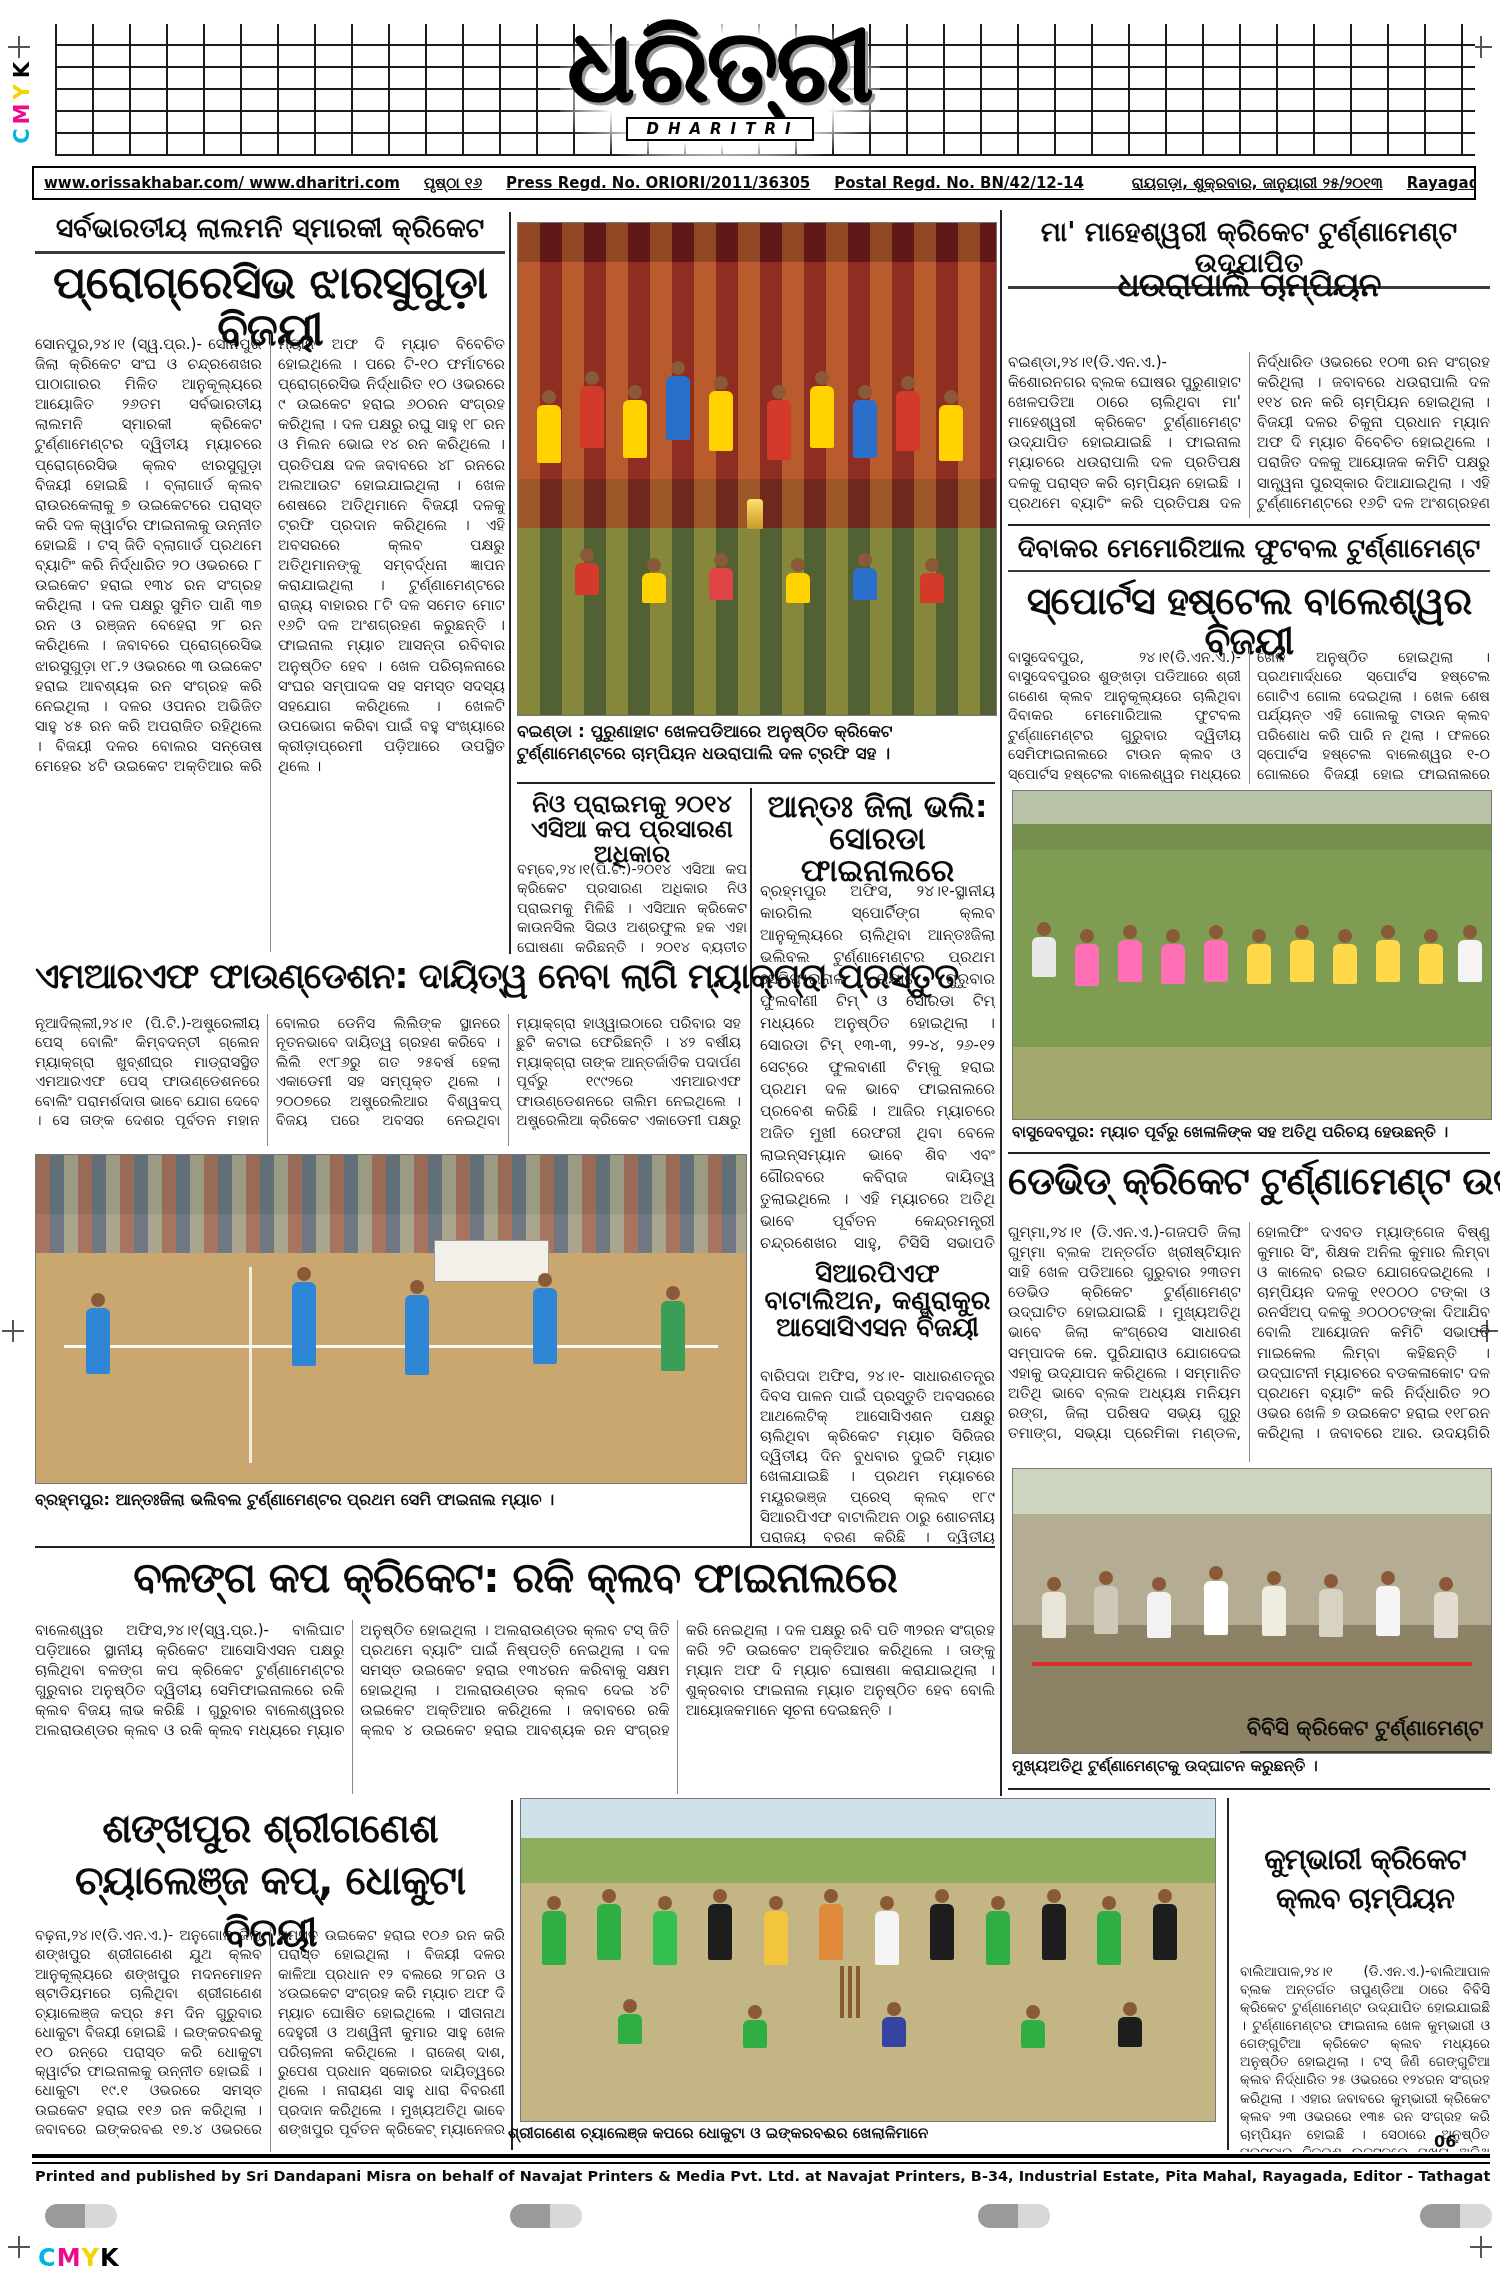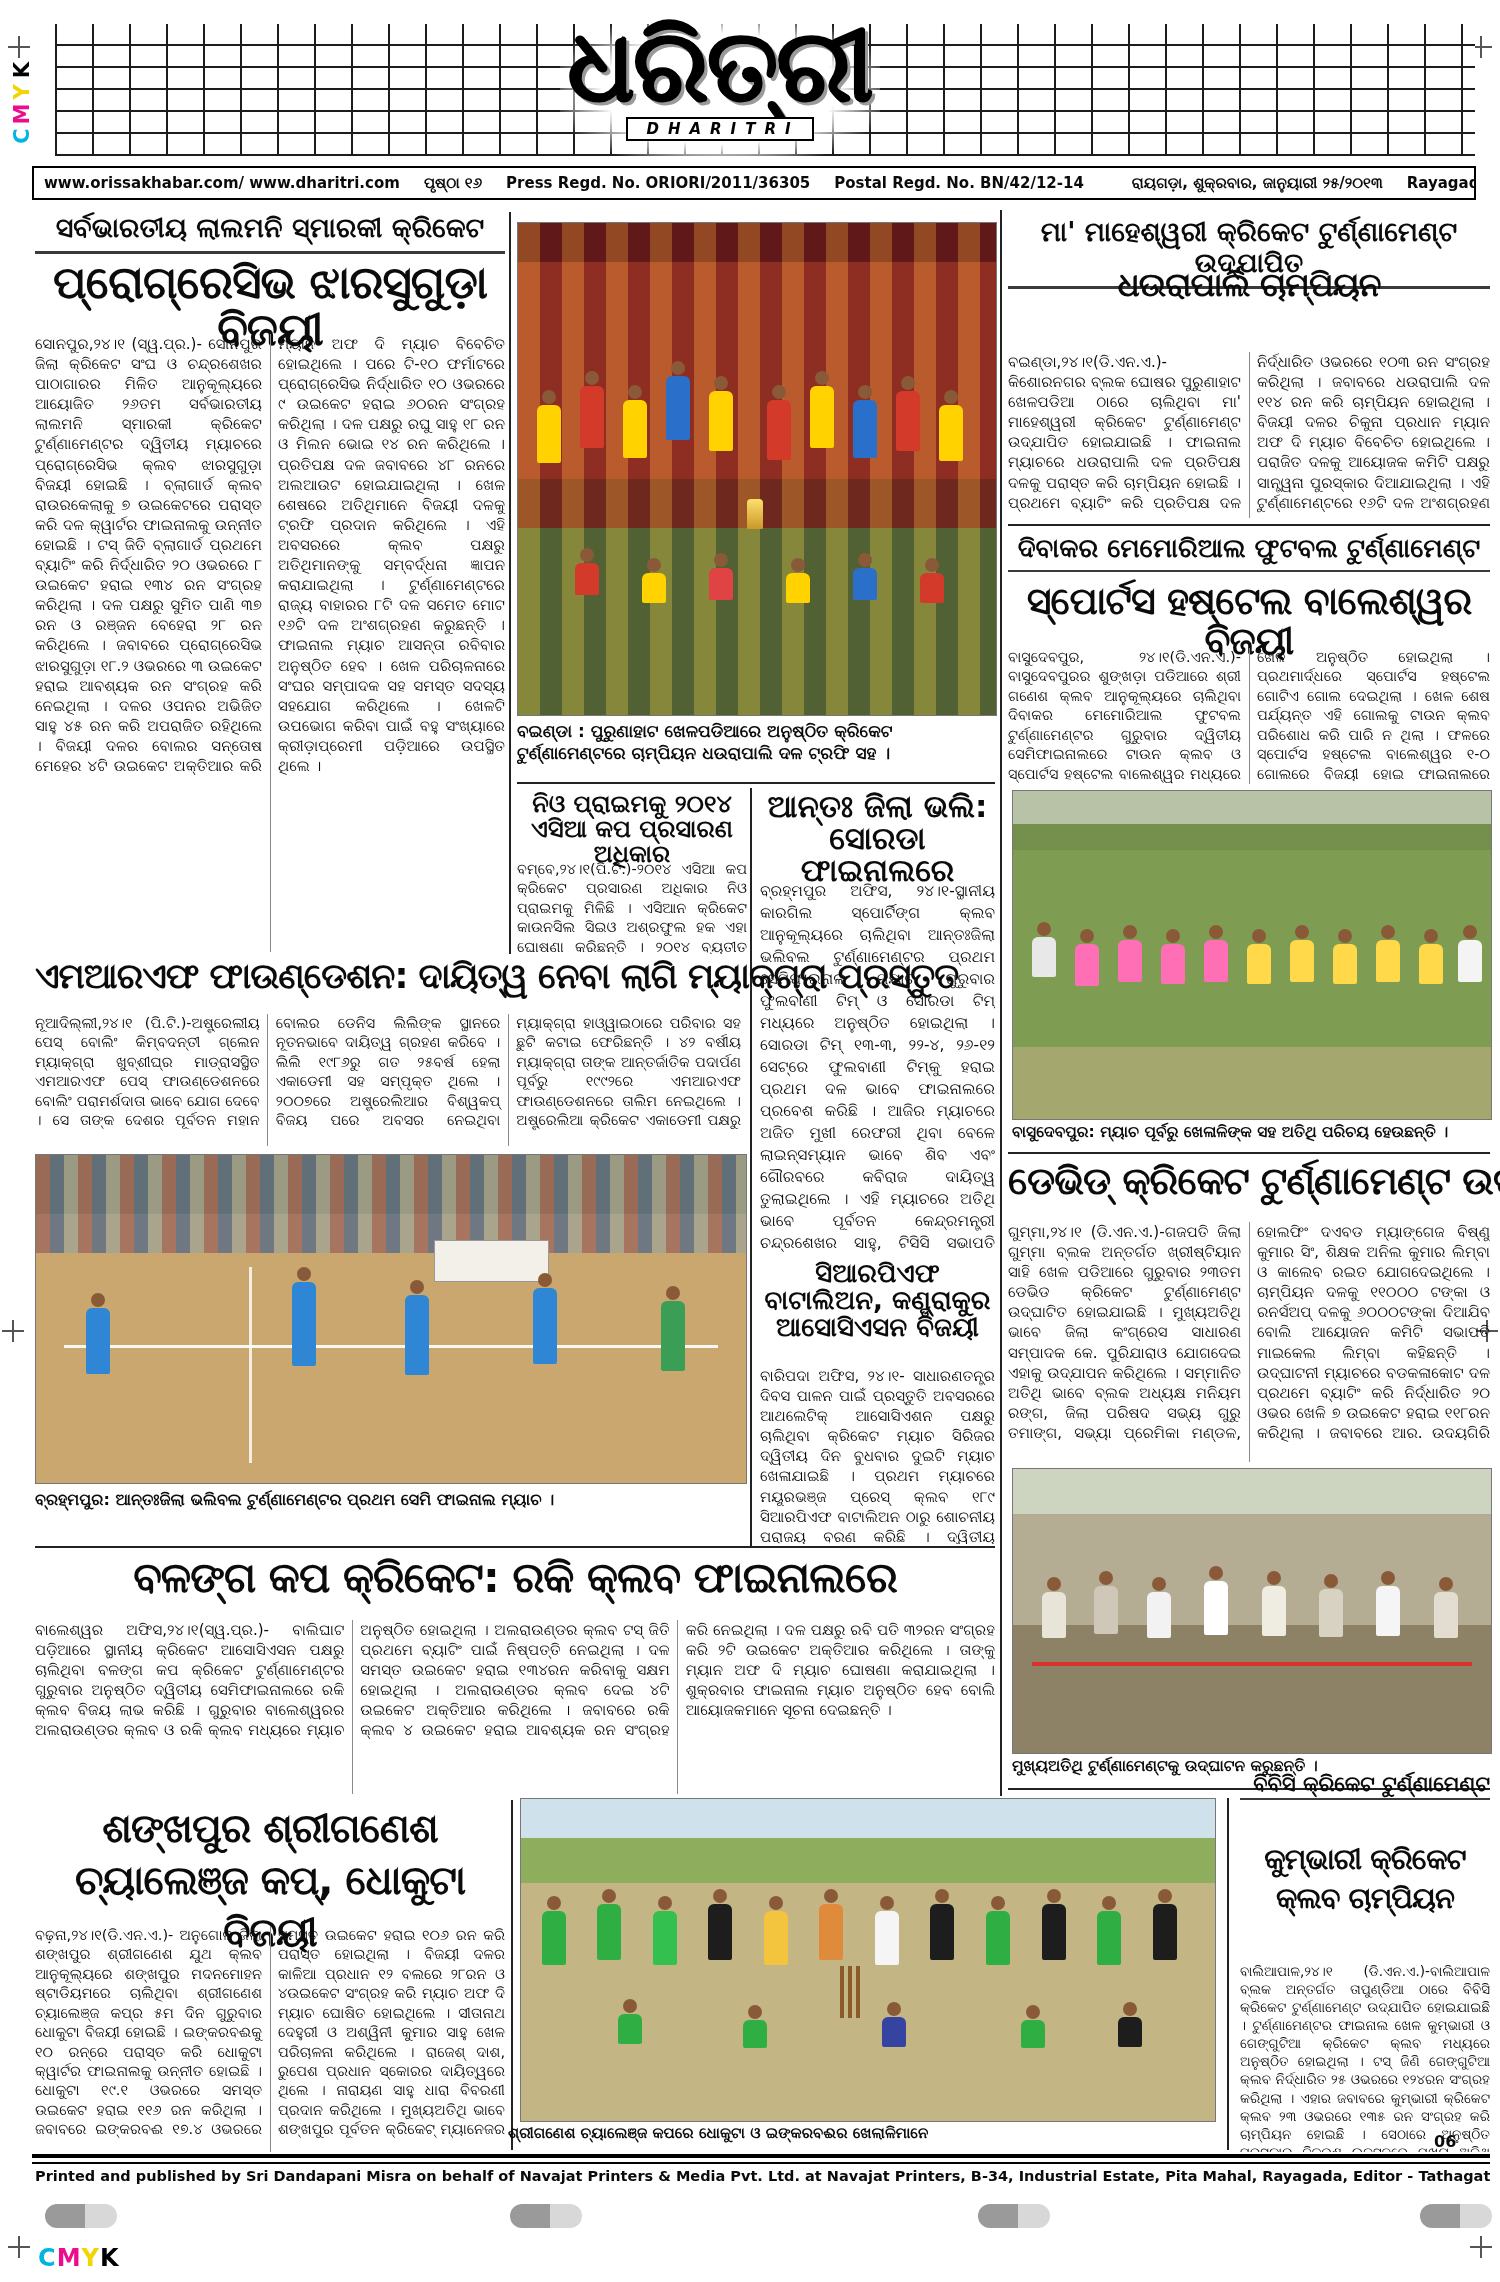--- a/index.html
+++ b/index.html
@@ -18,21 +18,21 @@
   .cmyk-v{display:flex;flex-direction:column;align-items:center;gap:2px;font-weight:bold;font-size:21px;}
   .cmyk-v span{transform:rotate(-90deg);line-height:20px;}
   .logo-wrap{text-align:center;background:radial-gradient(ellipse at center,#fff 52%,rgba(255,255,255,0) 78%);}
   .logo-odia{font-size:100px;font-weight:900;line-height:1.05;color:#000;
              text-shadow:3px 3px 0 #9a9a9a, -1px -1px 0 #000;letter-spacing:-2px;}
   .logo-latin{display:inline-block;background:#fff;border:2px solid #000;color:#000;
               font-weight:bold;font-style:italic;font-size:15px;letter-spacing:9px;
               padding:1px 12px 1px 18px;margin-top:-14px;}
   
   .header-bar{border:2px solid #000;display:flex;align-items:center;gap:24px;
-              padding:0 10px;font-size:15px;font-weight:bold;white-space:nowrap;overflow:hidden;}
+              padding:0 10px;font-size:15px;font-weight:bold;white-space:nowrap;overflow:hidden;text-decoration:underline;}
   .header-bar .grow{flex:1;}
   
   .kicker{font-weight:bold;text-align:center;border-bottom:3px solid #3a3a3a;line-height:1.15;}
   .kicker.nb{border-bottom:2px solid #3a3a3a;}
   .headline{font-weight:bold;text-align:center;line-height:1.04;letter-spacing:-1px;}
   .body-text{font-size:15px;line-height:1.34;text-align:justify;overflow:hidden;column-gap:16px;column-rule:1px solid #8a8a8a;}
   .caption{font-weight:bold;text-align:left;line-height:1.3;overflow:hidden;}
   .vrule{position:absolute;width:2px;background:#222;}
   .hrule{position:absolute;height:2px;background:#222;}
   
@@ -223,21 +223,21 @@
       <i class="p" style="left: 28%; top: 38%; --j: #f2f2f2; --h: 46px;"></i>
       <i class="p" style="left: 40%; top: 34%; --j: #ffffff; --h: 54px;"></i>
       <i class="p" style="left: 52%; top: 36%; --j: #efece2; --h: 50px;"></i>
       <i class="p" style="left: 64%; top: 37%; --j: #d8d2c2; --h: 48px;"></i>
       <i class="p" style="left: 76%; top: 36%; --j: #f5f5f5; --h: 50px;"></i>
       <i class="p" style="left: 88%; top: 38%; --j: #e2ddd0; --h: 46px;"></i>
     </div>
   <div class="abs caption" style="left:1012px;top:1756px;width:478px;height:24px;font-size:15.5px;">ମୁଖ୍ୟଅତିଥି ଟୁର୍ଣ୍ଣାମେଣ୍ଟକୁ ଉଦ୍‌ଘାଟନ କରୁଛନ୍ତି ।</div>
   <div class="hrule" style="left:1008px;top:1788px;width:482px;"></div>
 
-  <div class="abs kicker nb" style="left:1240px;top:1772px;width:250px;font-size:21px;padding-bottom:2px;text-align:right;">ବିବିସି କ୍ରିକେଟ ଟୁର୍ଣ୍ଣାମେଣ୍ଟ</div>
+  <div class="abs kicker nb" style="left:1240px;top:1716px;width:250px;font-size:21px;padding-bottom:11px;">ବିବିସି କ୍ରିକେଟ ଟୁର୍ଣ୍ଣାମେଣ୍ଟ</div>
   <div class="abs headline" style="left:1240px;top:1840px;width:250px;font-size:29px;line-height:1.35;">କୁମ୍ଭାରୀ କ୍ରିକେଟ କ୍ଲବ ଚାମ୍ପିୟନ</div>
   <div class="abs body-text" style="left:1240px;top:1962px;width:250px;height:190px;font-size:13.5px;">ବାଲିଆପାଳ,୨୪।୧ (ଡି.ଏନ.ଏ.)-ବାଲିଆପାଳ ବ୍ଲକ ଅନ୍ତର୍ଗତ ତାପୁଣ୍ଡିଆ ଠାରେ ବିବିସି କ୍ରିକେଟ ଟୁର୍ଣ୍ଣାମେଣ୍ଟ ଉଦ୍‌ଯାପିତ ହୋଇଯାଇଛି । ଟୁର୍ଣ୍ଣାମେଣ୍ଟର ଫାଇନାଲ ଖେଳ କୁମ୍ଭାରୀ ଓ ଗେଙ୍ଗୁଟିଆ କ୍ରିକେଟ କ୍ଲବ ମଧ୍ୟରେ ଅନୁଷ୍ଠିତ ହୋଇଥିଲା । ଟସ୍ ଜିଣି ଗେଙ୍ଗୁଟିଆ କ୍ଲବ ନିର୍ଦ୍ଧାରିତ ୨୫ ଓଭରରେ ୧୨୪ରନ ସଂଗ୍ରହ କରିଥିଲା । ଏହାର ଜବାବରେ କୁମ୍ଭାରୀ କ୍ରିକେଟ କ୍ଲବ ୨୩ ଓଭରରେ ୧୩୫ ରନ ସଂଗ୍ରହ କରି ଚାମ୍ପିୟନ ହୋଇଛି । ସେଠାରେ ଅନୁଷ୍ଠିତ ପୁରସ୍କାର ବିତରଣ ଉତ୍ସବରେ ମୁଖ୍ୟ ଅତିଥି ଭାବେ ଶିବାନନ୍ଦ ଦାସ ଅଧିକାରୀ ଯୋଗଦେଇ ଚାମ୍ପିୟନ ଦଳକୁ ଟ୍ରଫି ଓ ନଗଦ ଅର୍ଥରାଶି ପ୍ରଦାନ କରିଥିଲେ । ଅନ୍ୟମାନଙ୍କ ମଧ୍ୟରେ ରଞ୍ଜନ ସାହୁ, ଗୌରାଙ୍ଗ ଦାସ, ଜଗଦୀଶ ଦାସ, ଚିରଞ୍ଜନ ସ୍ୱାଇଁ ପ୍ରମୁଖ ଏଥିରେ ସହାୟତା କରିଥିଲେ ।</div>
 
   <div class="abs" style="left:1434px;top:2132px;width:56px;text-align:left;font-weight:bold;font-size:16px;">06</div>
   <div class="abs dblline" style="left:32px;top:2154px;width:1458px;height:4px;"></div>
   <div class="abs imprint" style="left:35px;top:2168px;width:1455px;height:24px;">Printed and published by Sri Dandapani Misra on behalf of Navajat Printers &amp; Media  Pvt. Ltd. at Navajat Printers, B-34, Industrial Estate, Pita Mahal, Rayagada, Editor - Tathagata Satpathy, ପ୍ରକାଶକ- ଦଣ୍ଡପାଣି ମିଶ୍ର, ସମ୍ପାଦକ- ତଥାଗତ ସତପଥୀ</div>
   <div class="pill" style="left:45px;top:2204px;"></div>
   <div class="pill" style="left:510px;top:2204px;"></div>
   <div class="pill" style="left:978px;top:2204px;"></div>
   <div class="pill" style="left:1420px;top:2204px;"></div>

